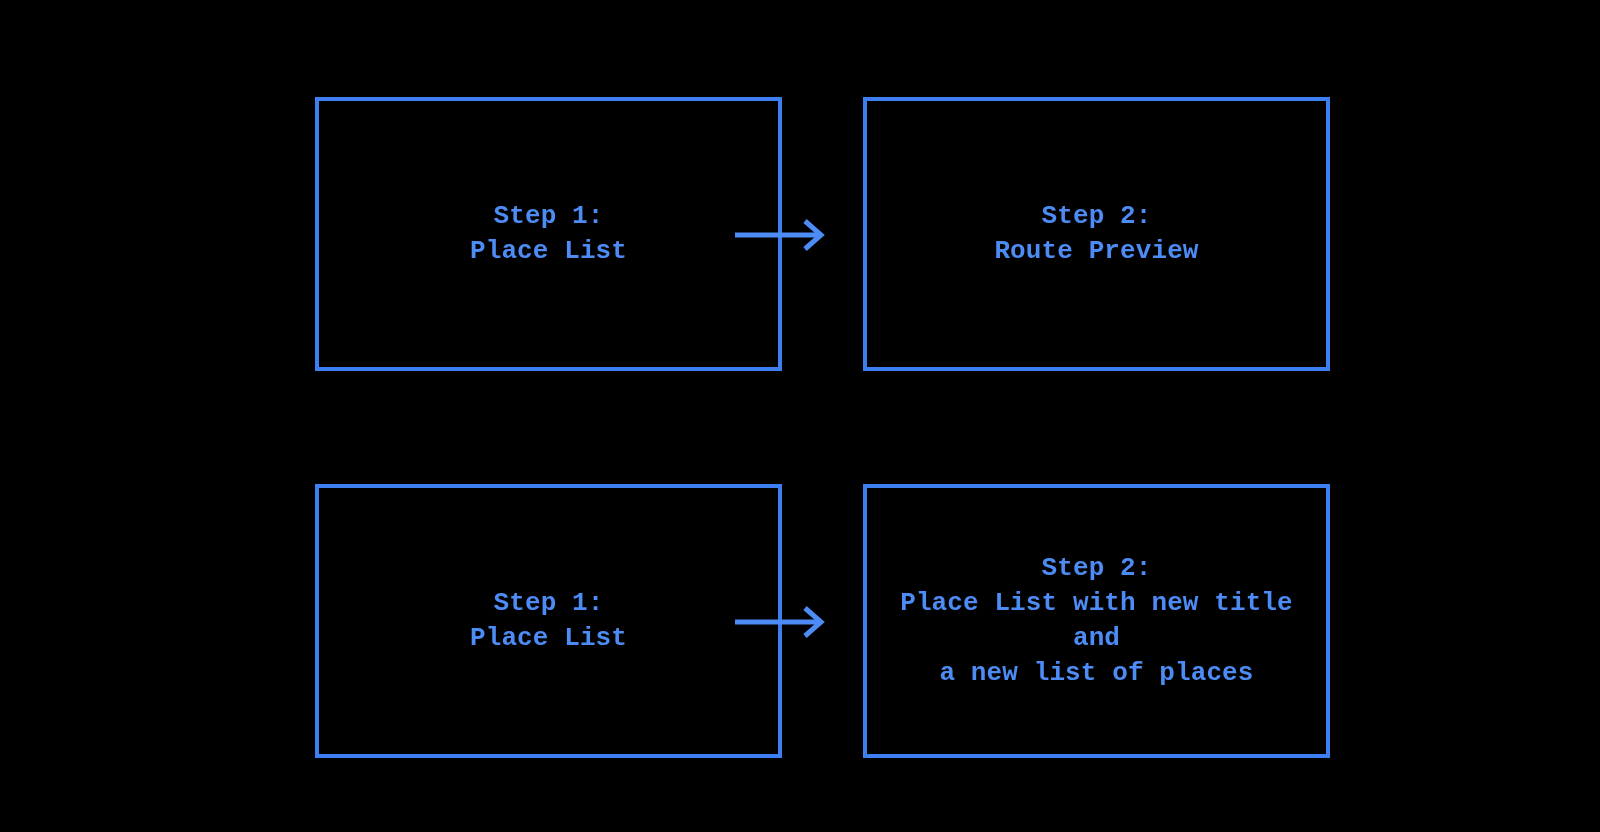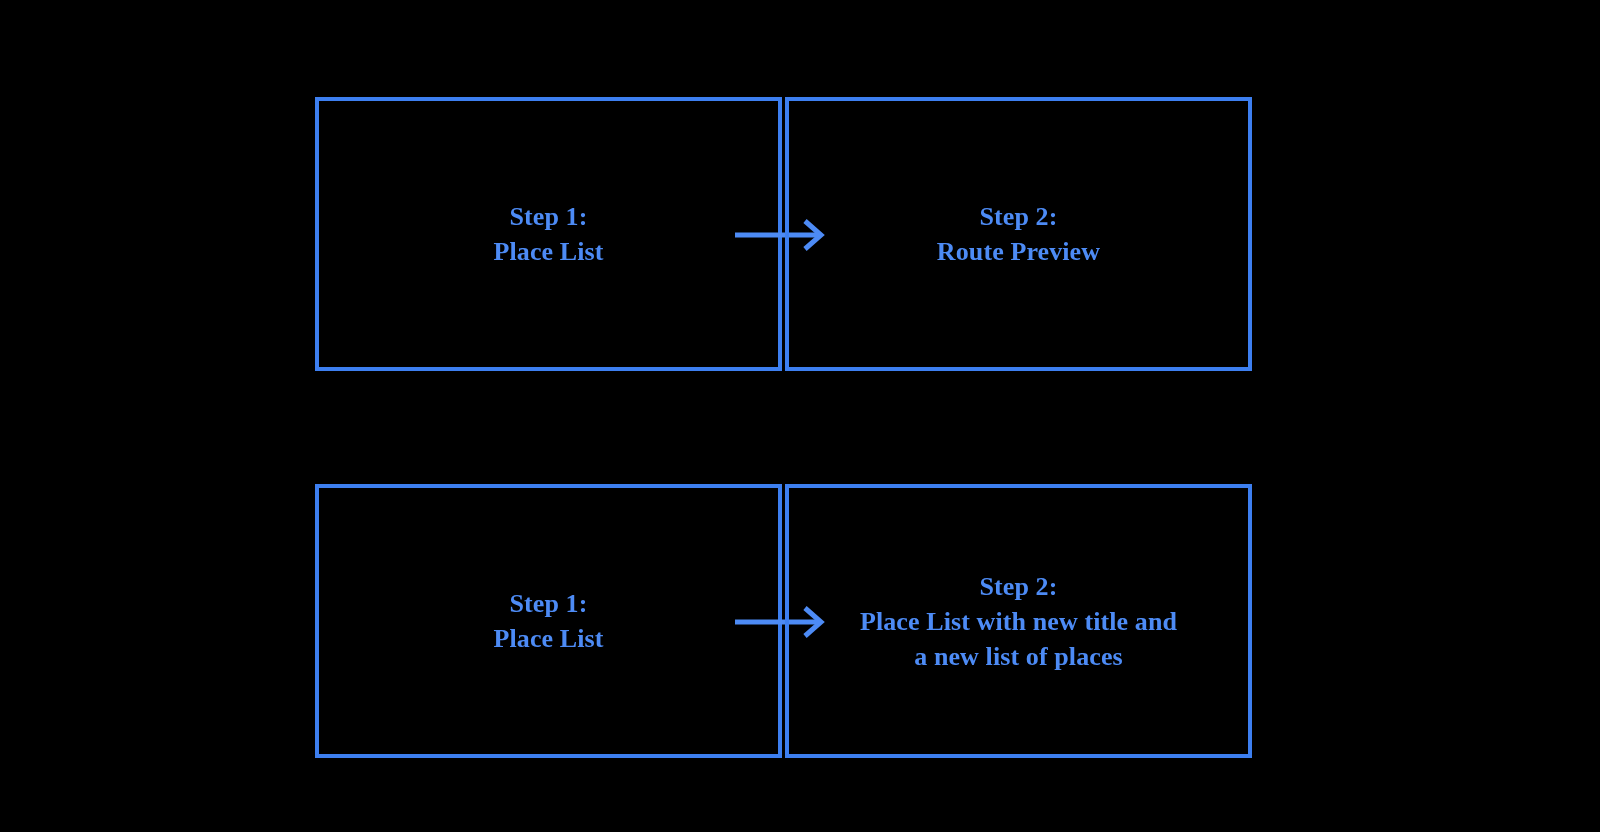--- a/index.html
+++ b/index.html
@@ -41,27 +41,27 @@
     display: flex;
     align-items: center;
     justify-content: center;
     background: transparent;
   }
   .step-box.box-left {
     left: 315px;
     width: 467px;
   }
   .step-box.box-right {
-    left: 785px;
+    left: 863px;
     width: 467px;
   }
 
   .step-label {
     color: #4d8bf5;
-    font-family: Liberation Serif, serif;
+    font-family: Liberation Mono, monospace;
     font-weight: bold;
     font-size: 26px;
     line-height: 35px;
     text-align: center;
     letter-spacing: 0.1px;
     white-space: pre-line;
     padding: 0 10px;
   }
 
   

